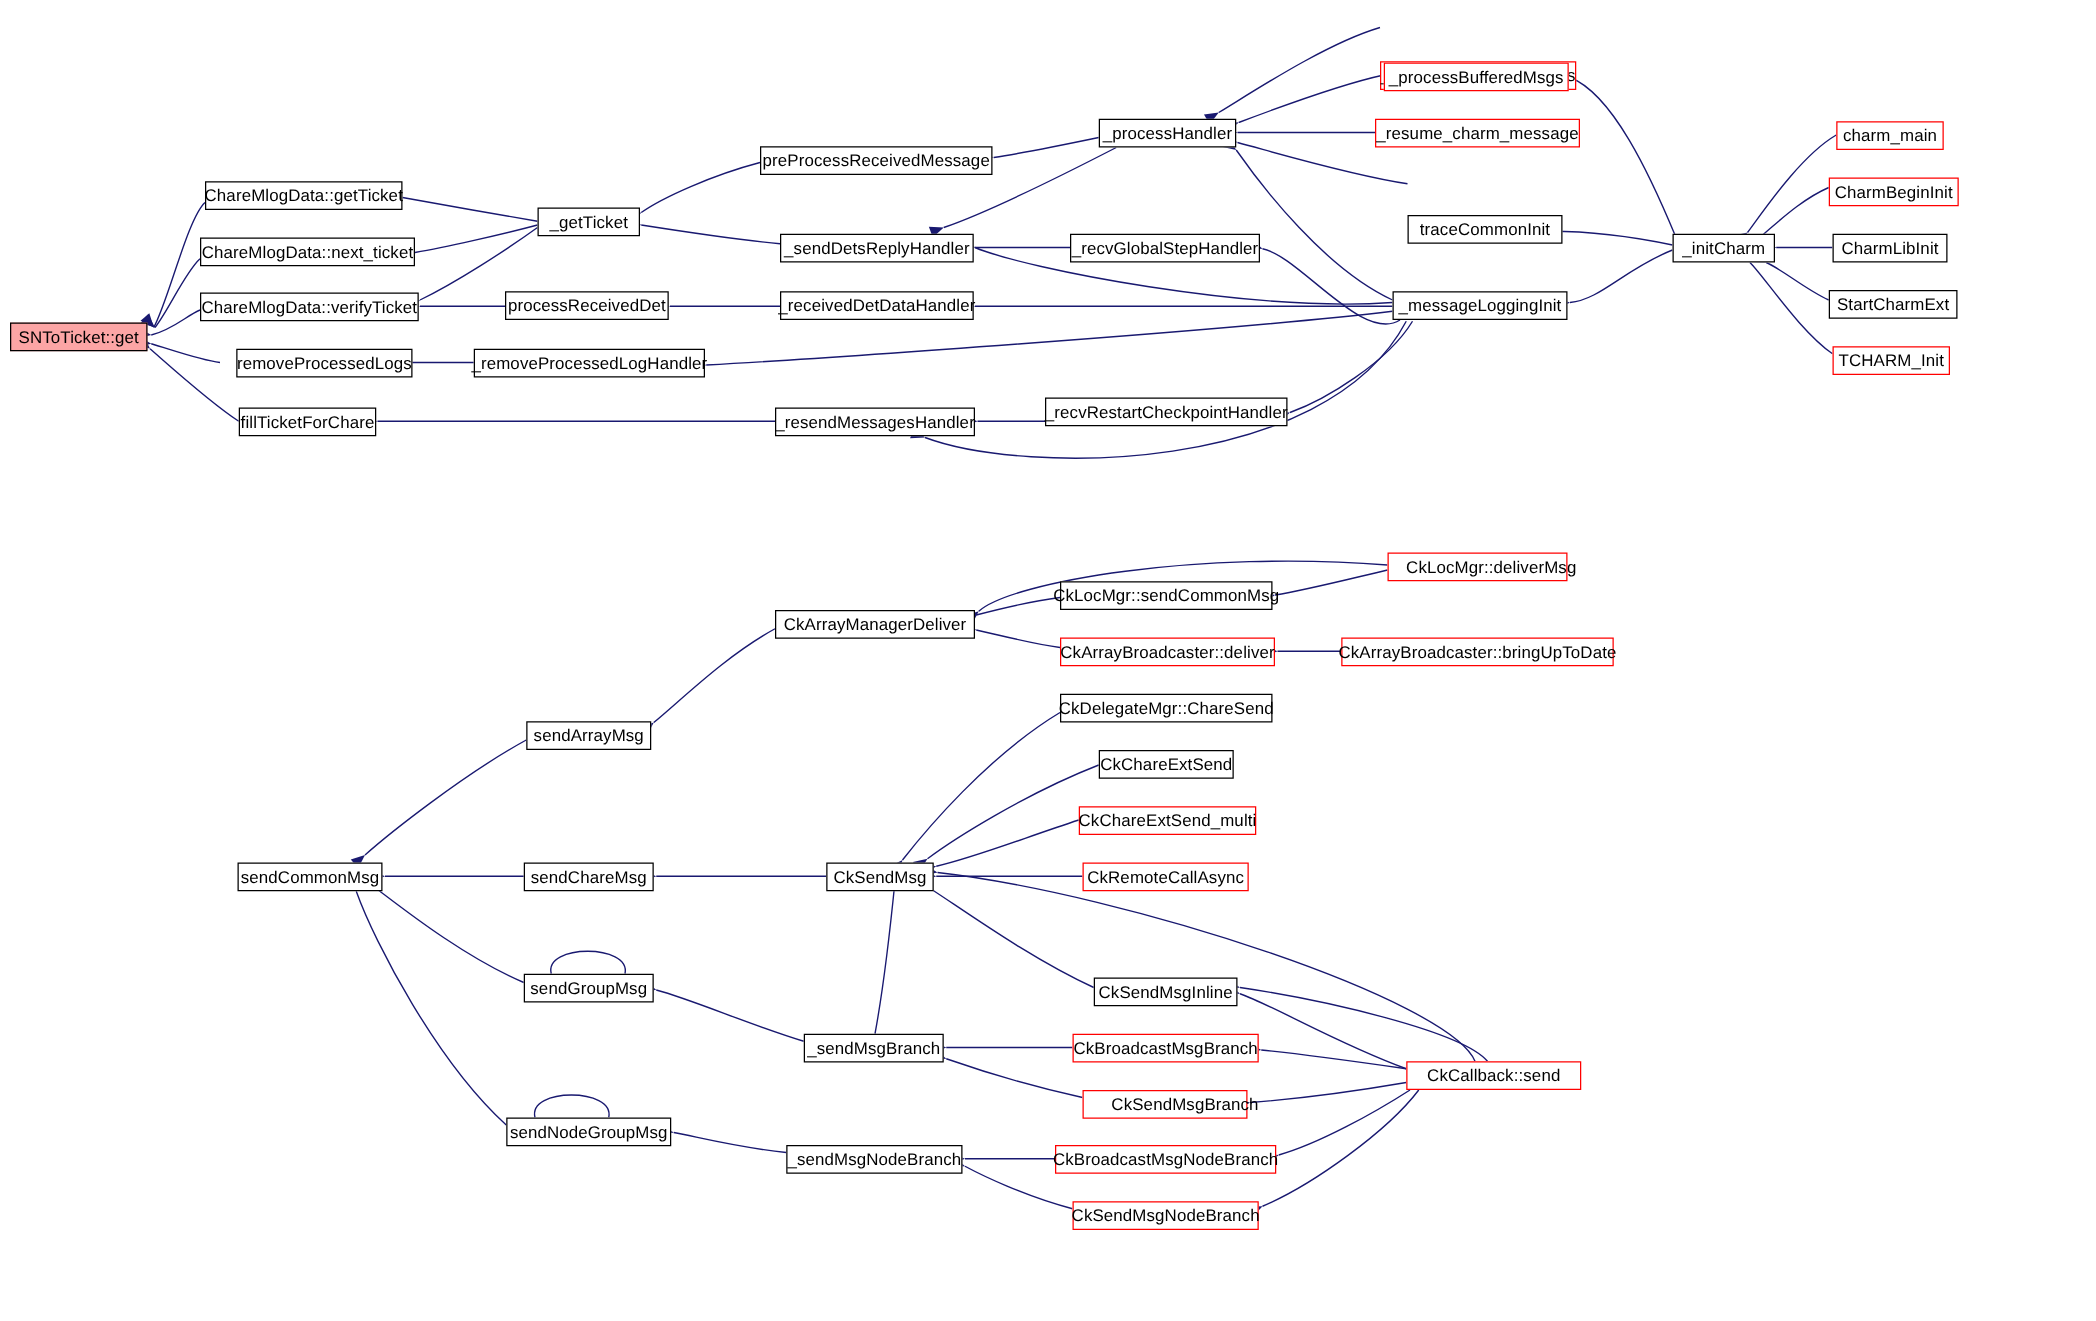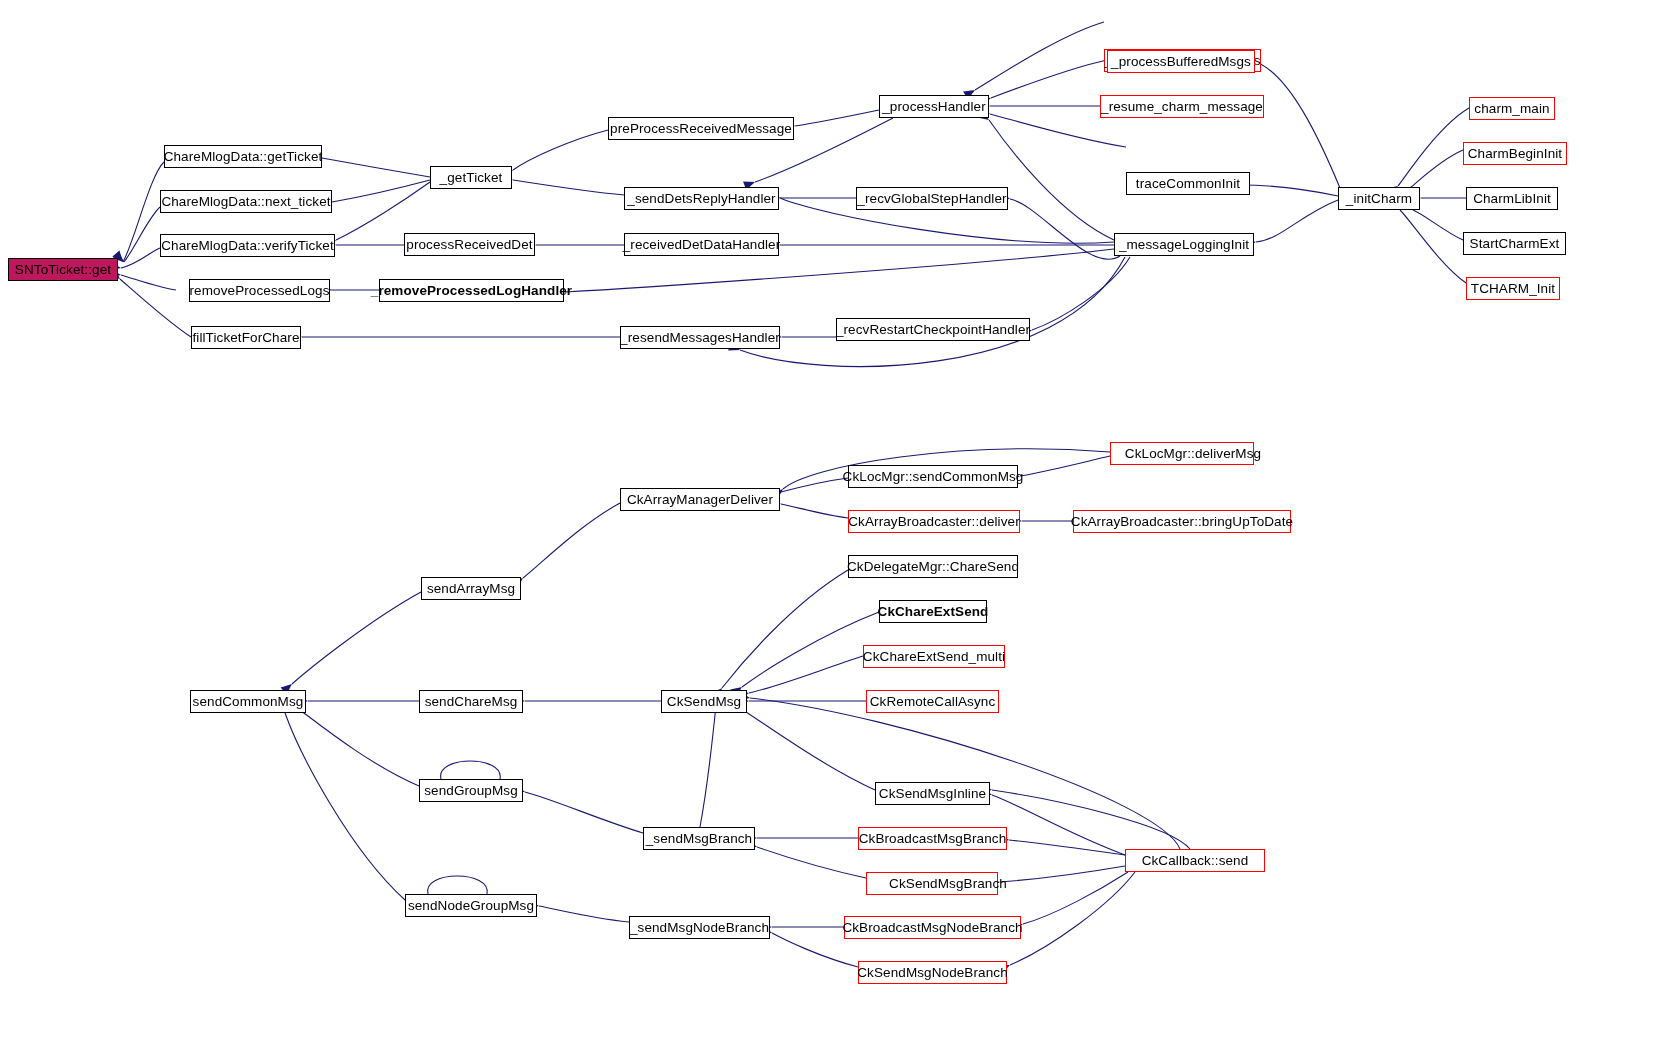--- a/index.html
+++ b/index.html
@@ -19,21 +19,21 @@
     color:#000000;
     font-size:13.5px;
     line-height:1;
     display:flex;
     align-items:center;
     justify-content:center;
     white-space:nowrap;
     letter-spacing:0.1px;
   }
   .node.red{border-color:#ff0000;}
-  .node.cur{background:#be185d;border-color:#000000;}
+  .node.cur{background:#fca5a5;border-color:#000000;}
 </style>
 </head>
 <body>
 
 <div id="canvas">
   <svg id="edges" xmlns="http://www.w3.org/2000/svg">
       <path d="M164,162 C150,175 135,240 123,262" fill="none" stroke="#191970" stroke-width="1.1"></path>
       <polygon points="0,0 -11,-4.6 -11,4.6" fill="#191970" transform="translate(123,262) rotate(50)"></polygon>
       <path d="M160,207 C148,218 135,248 124,262" fill="none" stroke="#191970" stroke-width="1.1"></path>
       <polygon points="0,0 -11,-4.6 -11,4.6" fill="#191970" transform="translate(124,262) rotate(40)"></polygon>
@@ -188,21 +188,21 @@
     </div>
     <div class="node" style="left: 191px; top: 326px; width: 110px; height: 23px;">
       <span>fillTicketForChare</span>
     </div>
     <div class="node" style="left: 430px; top: 166px; width: 82px; height: 23px;">
       <span>_getTicket</span>
     </div>
     <div class="node" style="left: 404px; top: 233px; width: 131px; height: 23px;">
       <span>processReceivedDet</span>
     </div>
-    <div class="node" style="left: 379px; top: 279px; width: 185px; height: 23px; font-weight: bold;">
+    <div class="node" style="left: 379px; top: 279px; width: 185px; height: 23px;">
       <span>_removeProcessedLogHandler</span>
     </div>
     <div class="node" style="left: 608px; top: 117px; width: 186px; height: 23px;">
       <span>preProcessReceivedMessage</span>
     </div>
     <div class="node" style="left: 624px; top: 187px; width: 155px; height: 23px;">
       <span>_sendDetsReplyHandler</span>
     </div>
     <div class="node" style="left: 624px; top: 233px; width: 155px; height: 23px;">
       <span>_receivedDetDataHandler</span>
@@ -266,21 +266,21 @@
     </div>
     <div class="node red" style="left: 1073px; top: 510px; width: 218px; height: 23px;">
       <span>CkArrayBroadcaster::bringUpToDate</span>
     </div>
     <div class="node" style="left: 421px; top: 577px; width: 100px; height: 23px;">
       <span>sendArrayMsg</span>
     </div>
     <div class="node" style="left: 848px; top: 555px; width: 170px; height: 23px;">
       <span>CkDelegateMgr::ChareSend</span>
     </div>
-    <div class="node" style="left: 879px; top: 600px; width: 108px; height: 23px; font-weight: bold;">
+    <div class="node" style="left: 879px; top: 600px; width: 108px; height: 23px;">
       <span>CkChareExtSend</span>
     </div>
     <div class="node red" style="left: 863px; top: 645px; width: 142px; height: 23px;">
       <span>CkChareExtSend_multi</span>
     </div>
     <div class="node red" style="left: 866px; top: 690px; width: 133px; height: 23px;">
       <span>CkRemoteCallAsync</span>
     </div>
     <div class="node" style="left: 661px; top: 690px; width: 86px; height: 23px;">
       <span>CkSendMsg</span>

